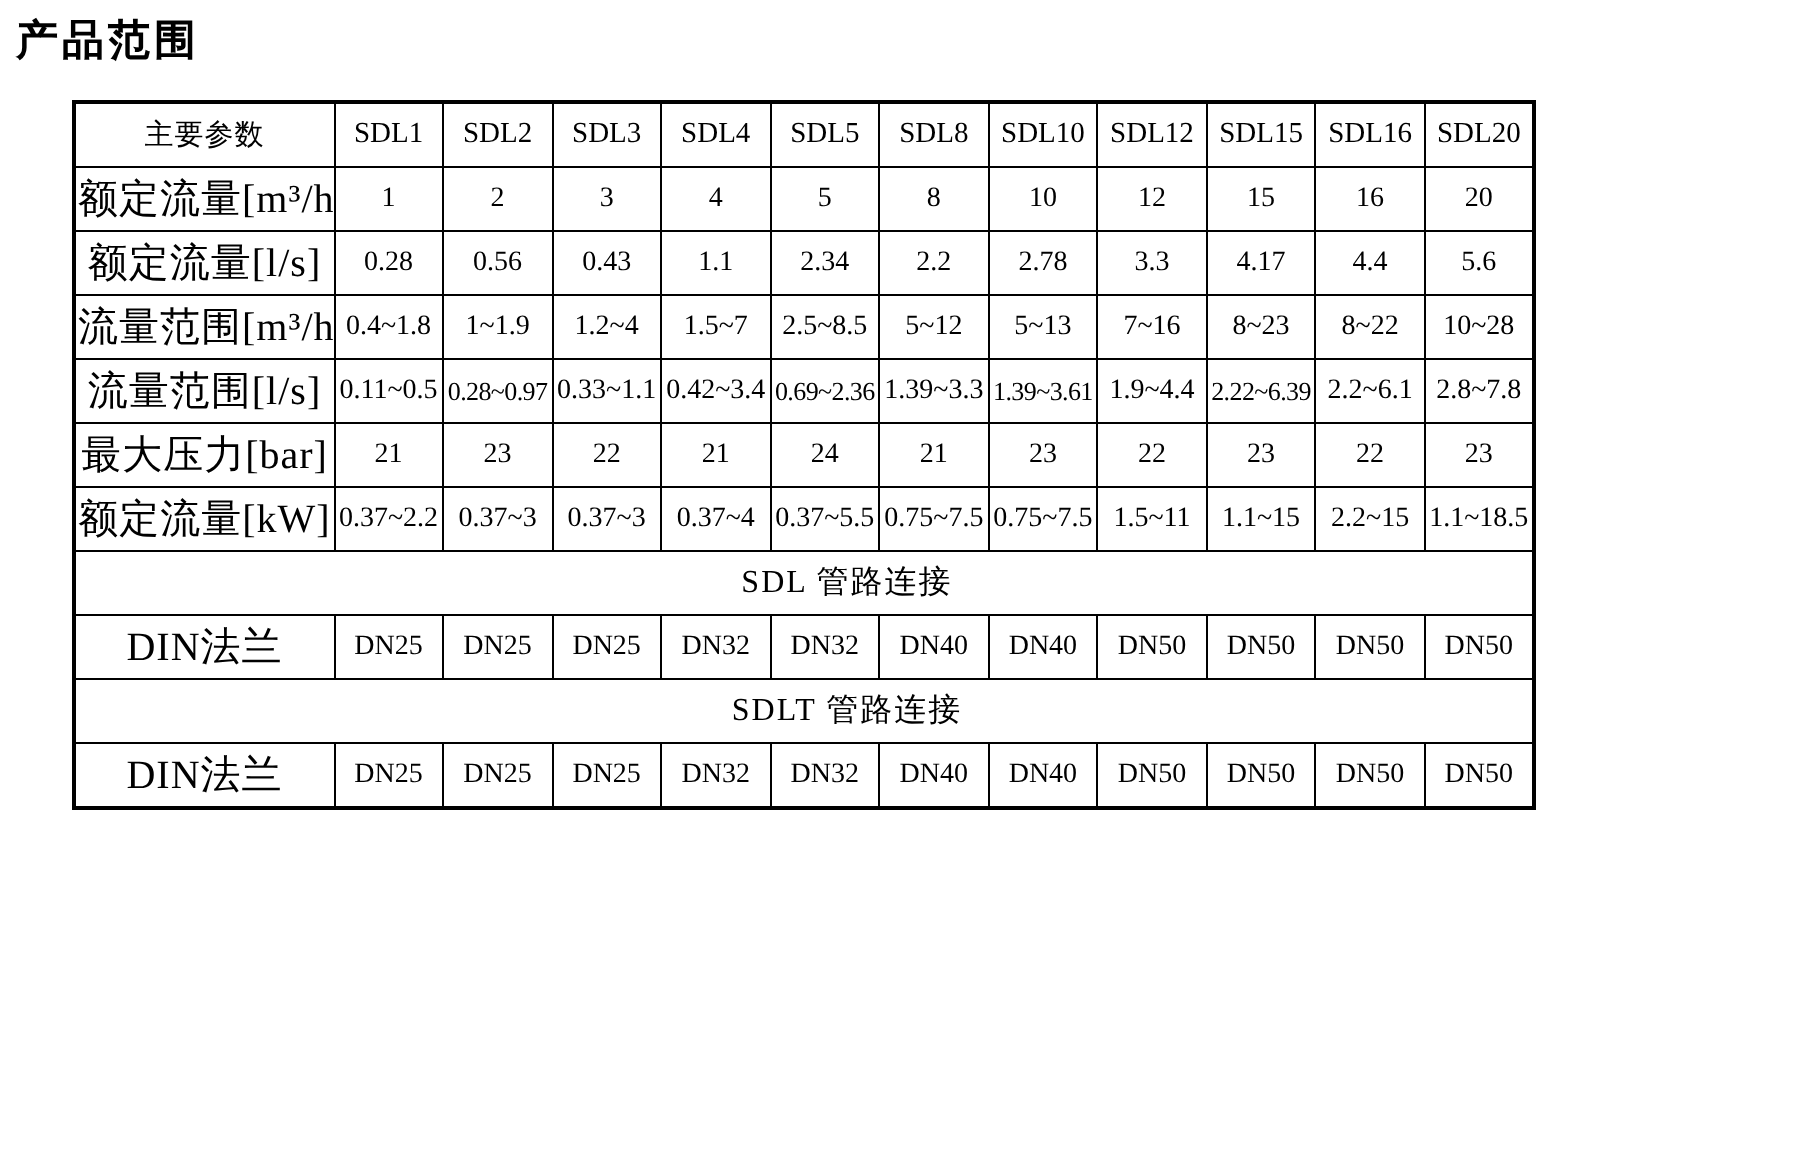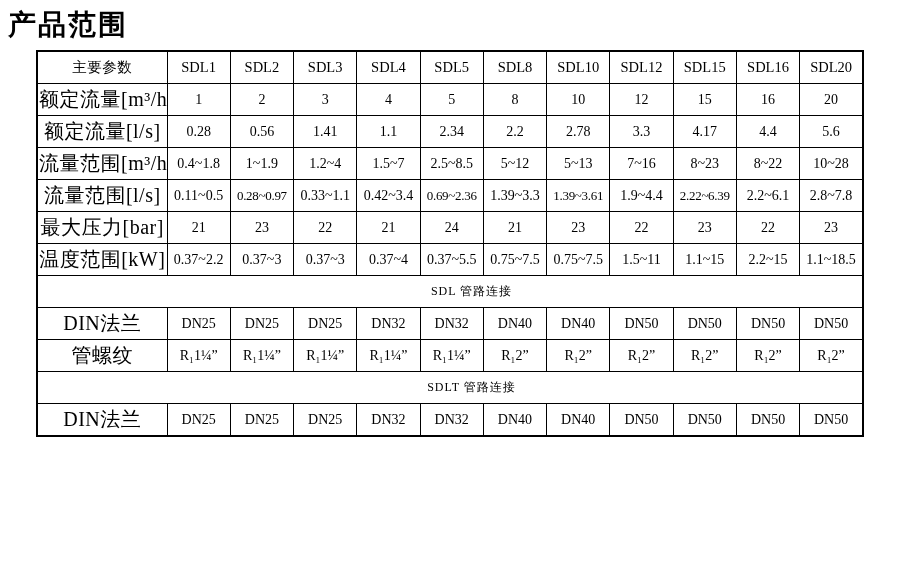--- a/index.html
+++ b/index.html
@@ -16,29 +16,29 @@
     font-family: "Liberation Serif", "DejaVu Serif", serif;
     overflow: hidden;
   }
   .page-title {
     position: absolute;
     top: 6px;
     left: 8px;
     margin: 0;
     font-family: Liberation Serif, serif;
     font-weight: bold;
-    font-size: 28px;
+    font-size: 21px;
     letter-spacing: 2px;
     color: #000;
   }
   table.spec-table {
     position: absolute;
     top: 50px;
     left: 36px;
-    width: 828px;
+    width: 732px;
     border-collapse: collapse;
     table-layout: fixed;
     border: 2px solid #000;
   }
   table.spec-table td {
     border: 1px solid #000;
     text-align: center;
     vertical-align: middle;
     height: 31px;
     font-size: 14px;
@@ -47,21 +47,21 @@
     white-space: nowrap;
   }
   table.spec-table td.label-col {
     font-size: 20px;
     letter-spacing: 0.5px;
   }
   table.spec-table td.head {
     font-size: 14.5px;
   }
   table.spec-table td.section-cell {
-    font-size: 12px;
+    font-size: 16px;
     letter-spacing: 1px;
     padding-left: 44px;
   }
   table.spec-table td.tight {
     font-size: 13px;
     letter-spacing: -0.3px;
     margin-left: 14px;
   }
 </style>
 </head>
@@ -111,21 +111,21 @@
           <td>10</td>
           <td>12</td>
           <td>15</td>
           <td>16</td>
           <td>20</td>
         </tr>
         <tr>
           <td class="label-col">额定流量[l/s]</td>
           <td>0.28</td>
           <td>0.56</td>
-          <td>1.41</td>
+          <td>0.43</td>
           <td>1.1</td>
           <td>2.34</td>
           <td>2.2</td>
           <td>2.78</td>
           <td>3.3</td>
           <td>4.17</td>
           <td>4.4</td>
           <td>5.6</td>
         </tr>
         <tr>
@@ -164,21 +164,21 @@
           <td>21</td>
           <td>24</td>
           <td>21</td>
           <td>23</td>
           <td>22</td>
           <td>23</td>
           <td>22</td>
           <td>23</td>
         </tr>
         <tr>
-          <td class="label-col">温度范围[kW]</td>
+          <td class="label-col">额定流量[kW]</td>
           <td>0.37~2.2</td>
           <td>0.37~3</td>
           <td>0.37~3</td>
           <td>0.37~4</td>
           <td>0.37~5.5</td>
           <td>0.75~7.5</td>
           <td>0.75~7.5</td>
           <td>1.5~11</td>
           <td>1.1~15</td>
           <td>2.2~15</td>
@@ -195,34 +195,20 @@
           <td>DN32</td>
           <td>DN32</td>
           <td>DN40</td>
           <td>DN40</td>
           <td>DN50</td>
           <td>DN50</td>
           <td>DN50</td>
           <td>DN50</td>
         </tr>
         <tr>
-          <td class="label-col">管螺纹</td>
-          <td>R₁1¼”</td>
-          <td>R₁1¼”</td>
-          <td>R₁1¼”</td>
-          <td>R₁1¼”</td>
-          <td>R₁1¼”</td>
-          <td>R₁2”</td>
-          <td>R₁2”</td>
-          <td>R₁2”</td>
-          <td>R₁2”</td>
-          <td>R₁2”</td>
-          <td>R₁2”</td>
-        </tr>
-        <tr>
           <td class="section-cell" colspan="12">SDLT 管路连接</td>
         </tr>
         <tr>
           <td class="label-col">DIN法兰</td>
           <td>DN25</td>
           <td>DN25</td>
           <td>DN25</td>
           <td>DN32</td>
           <td>DN32</td>
           <td>DN40</td>

